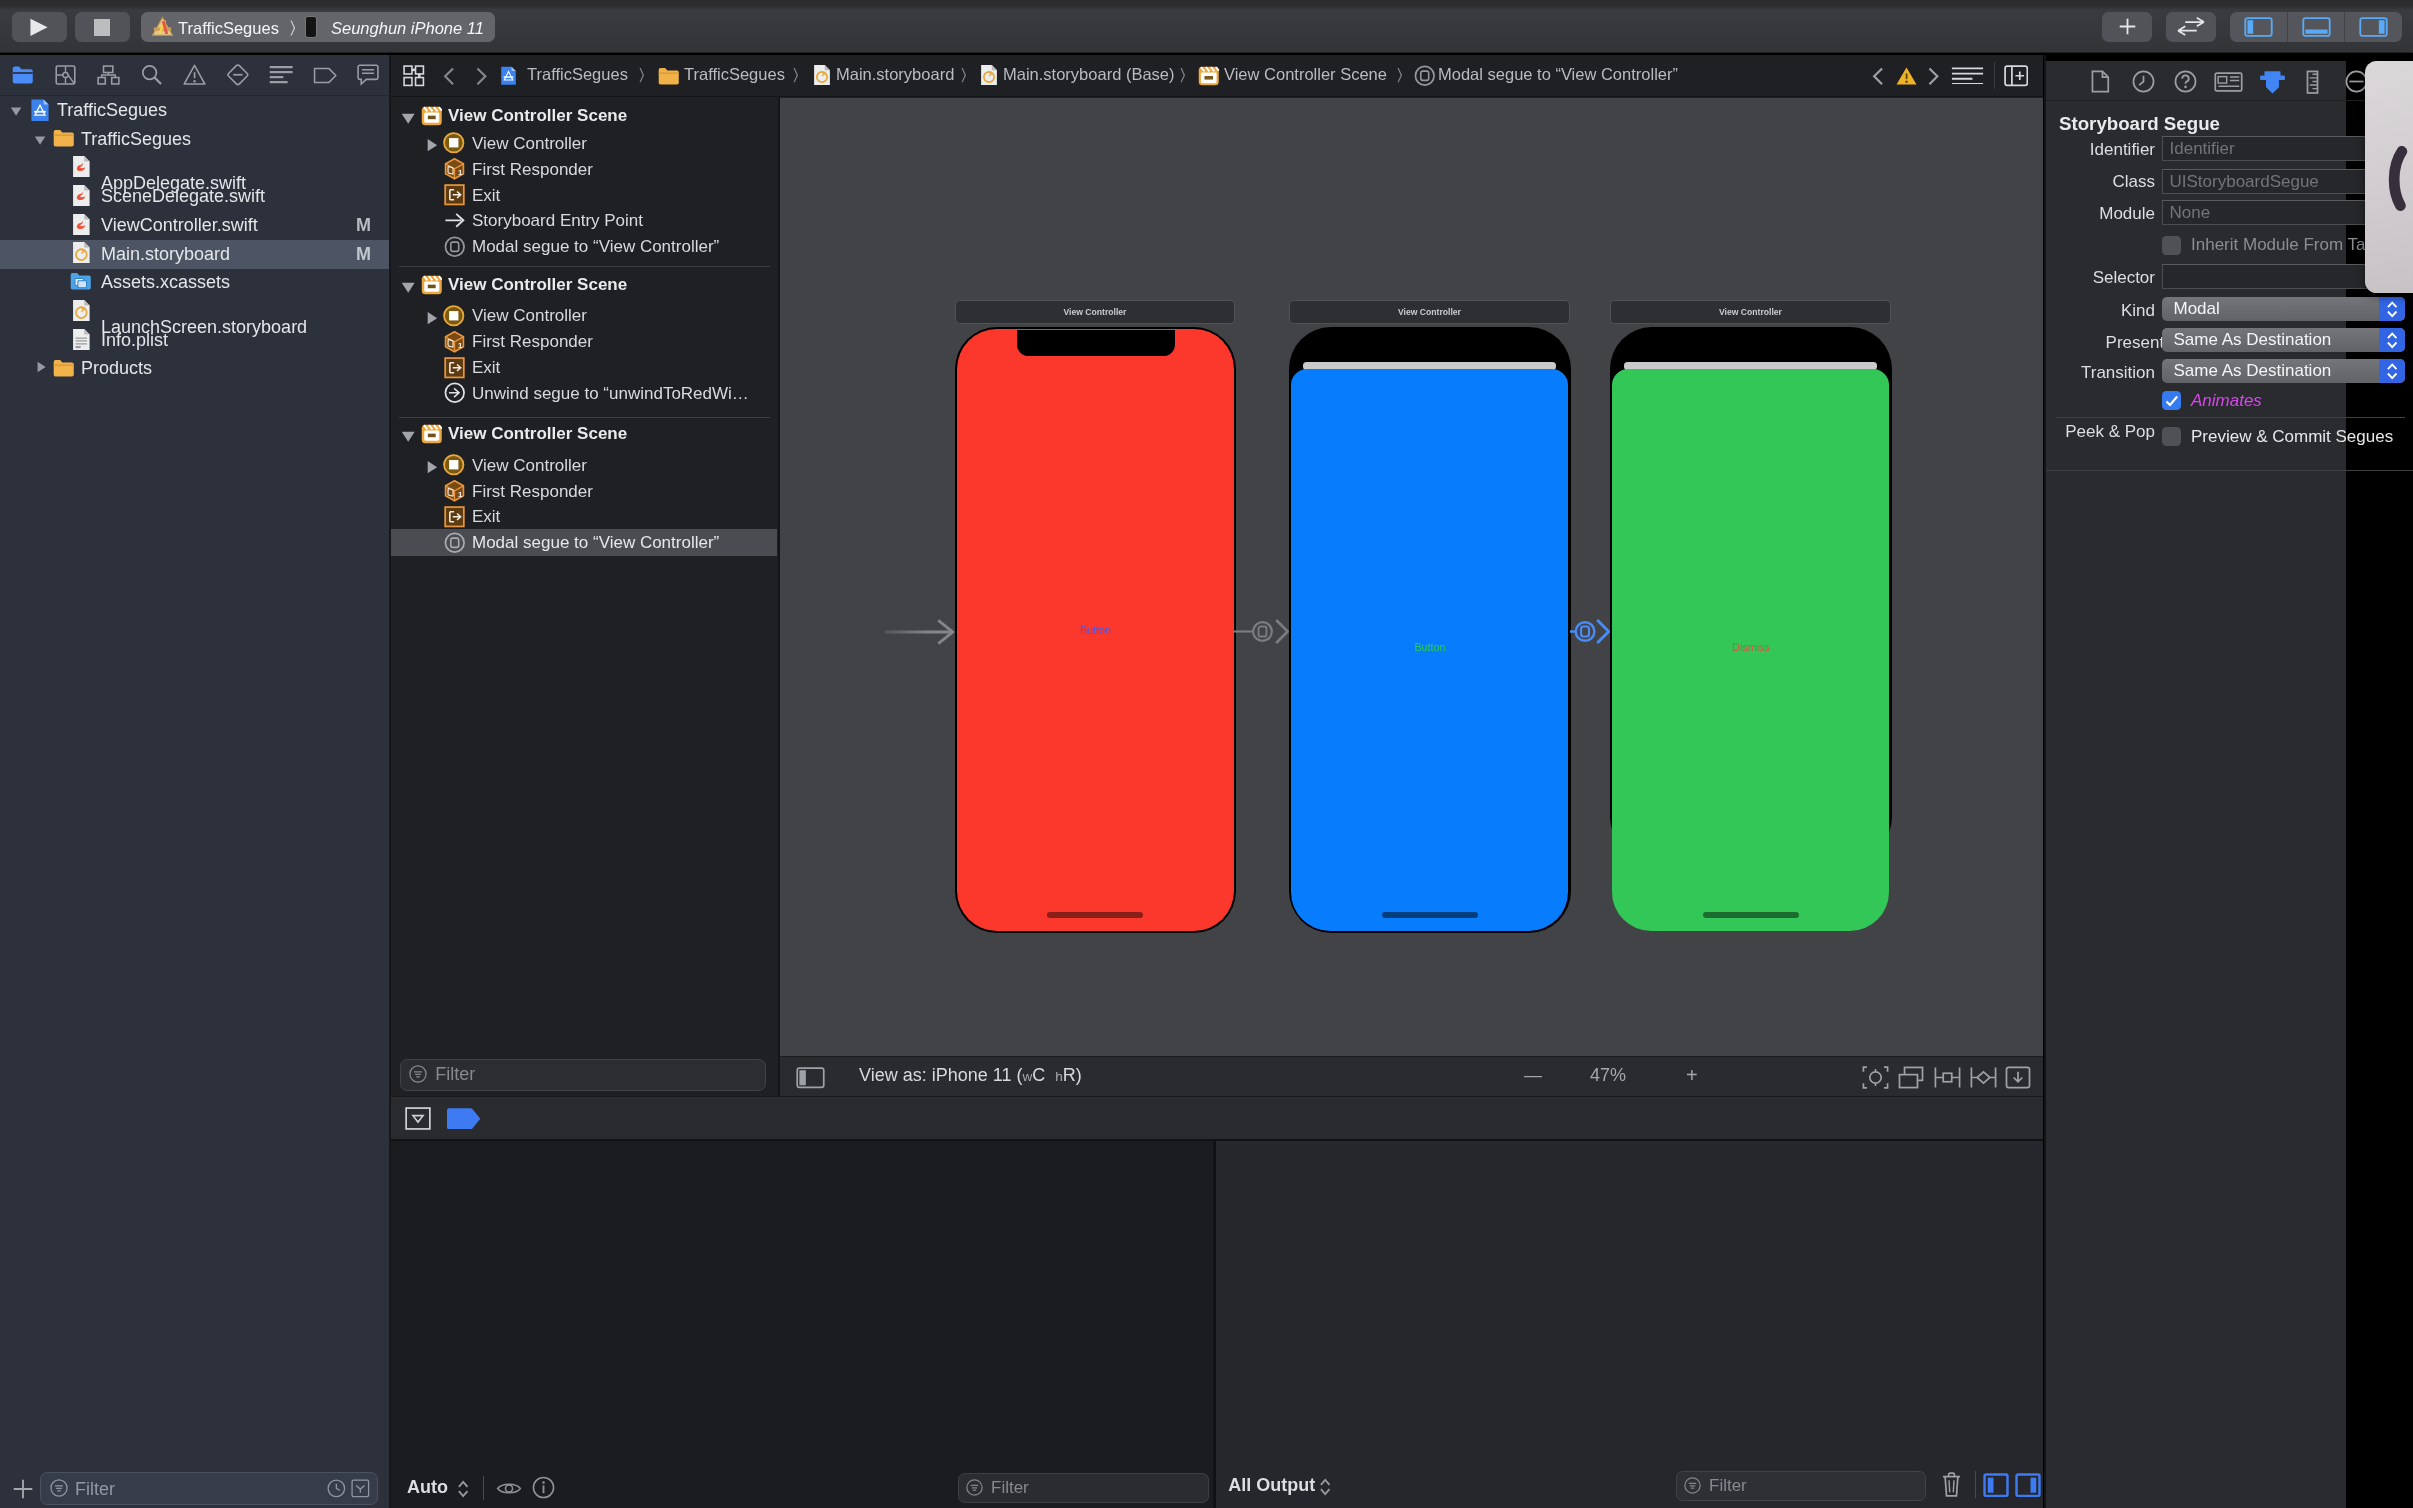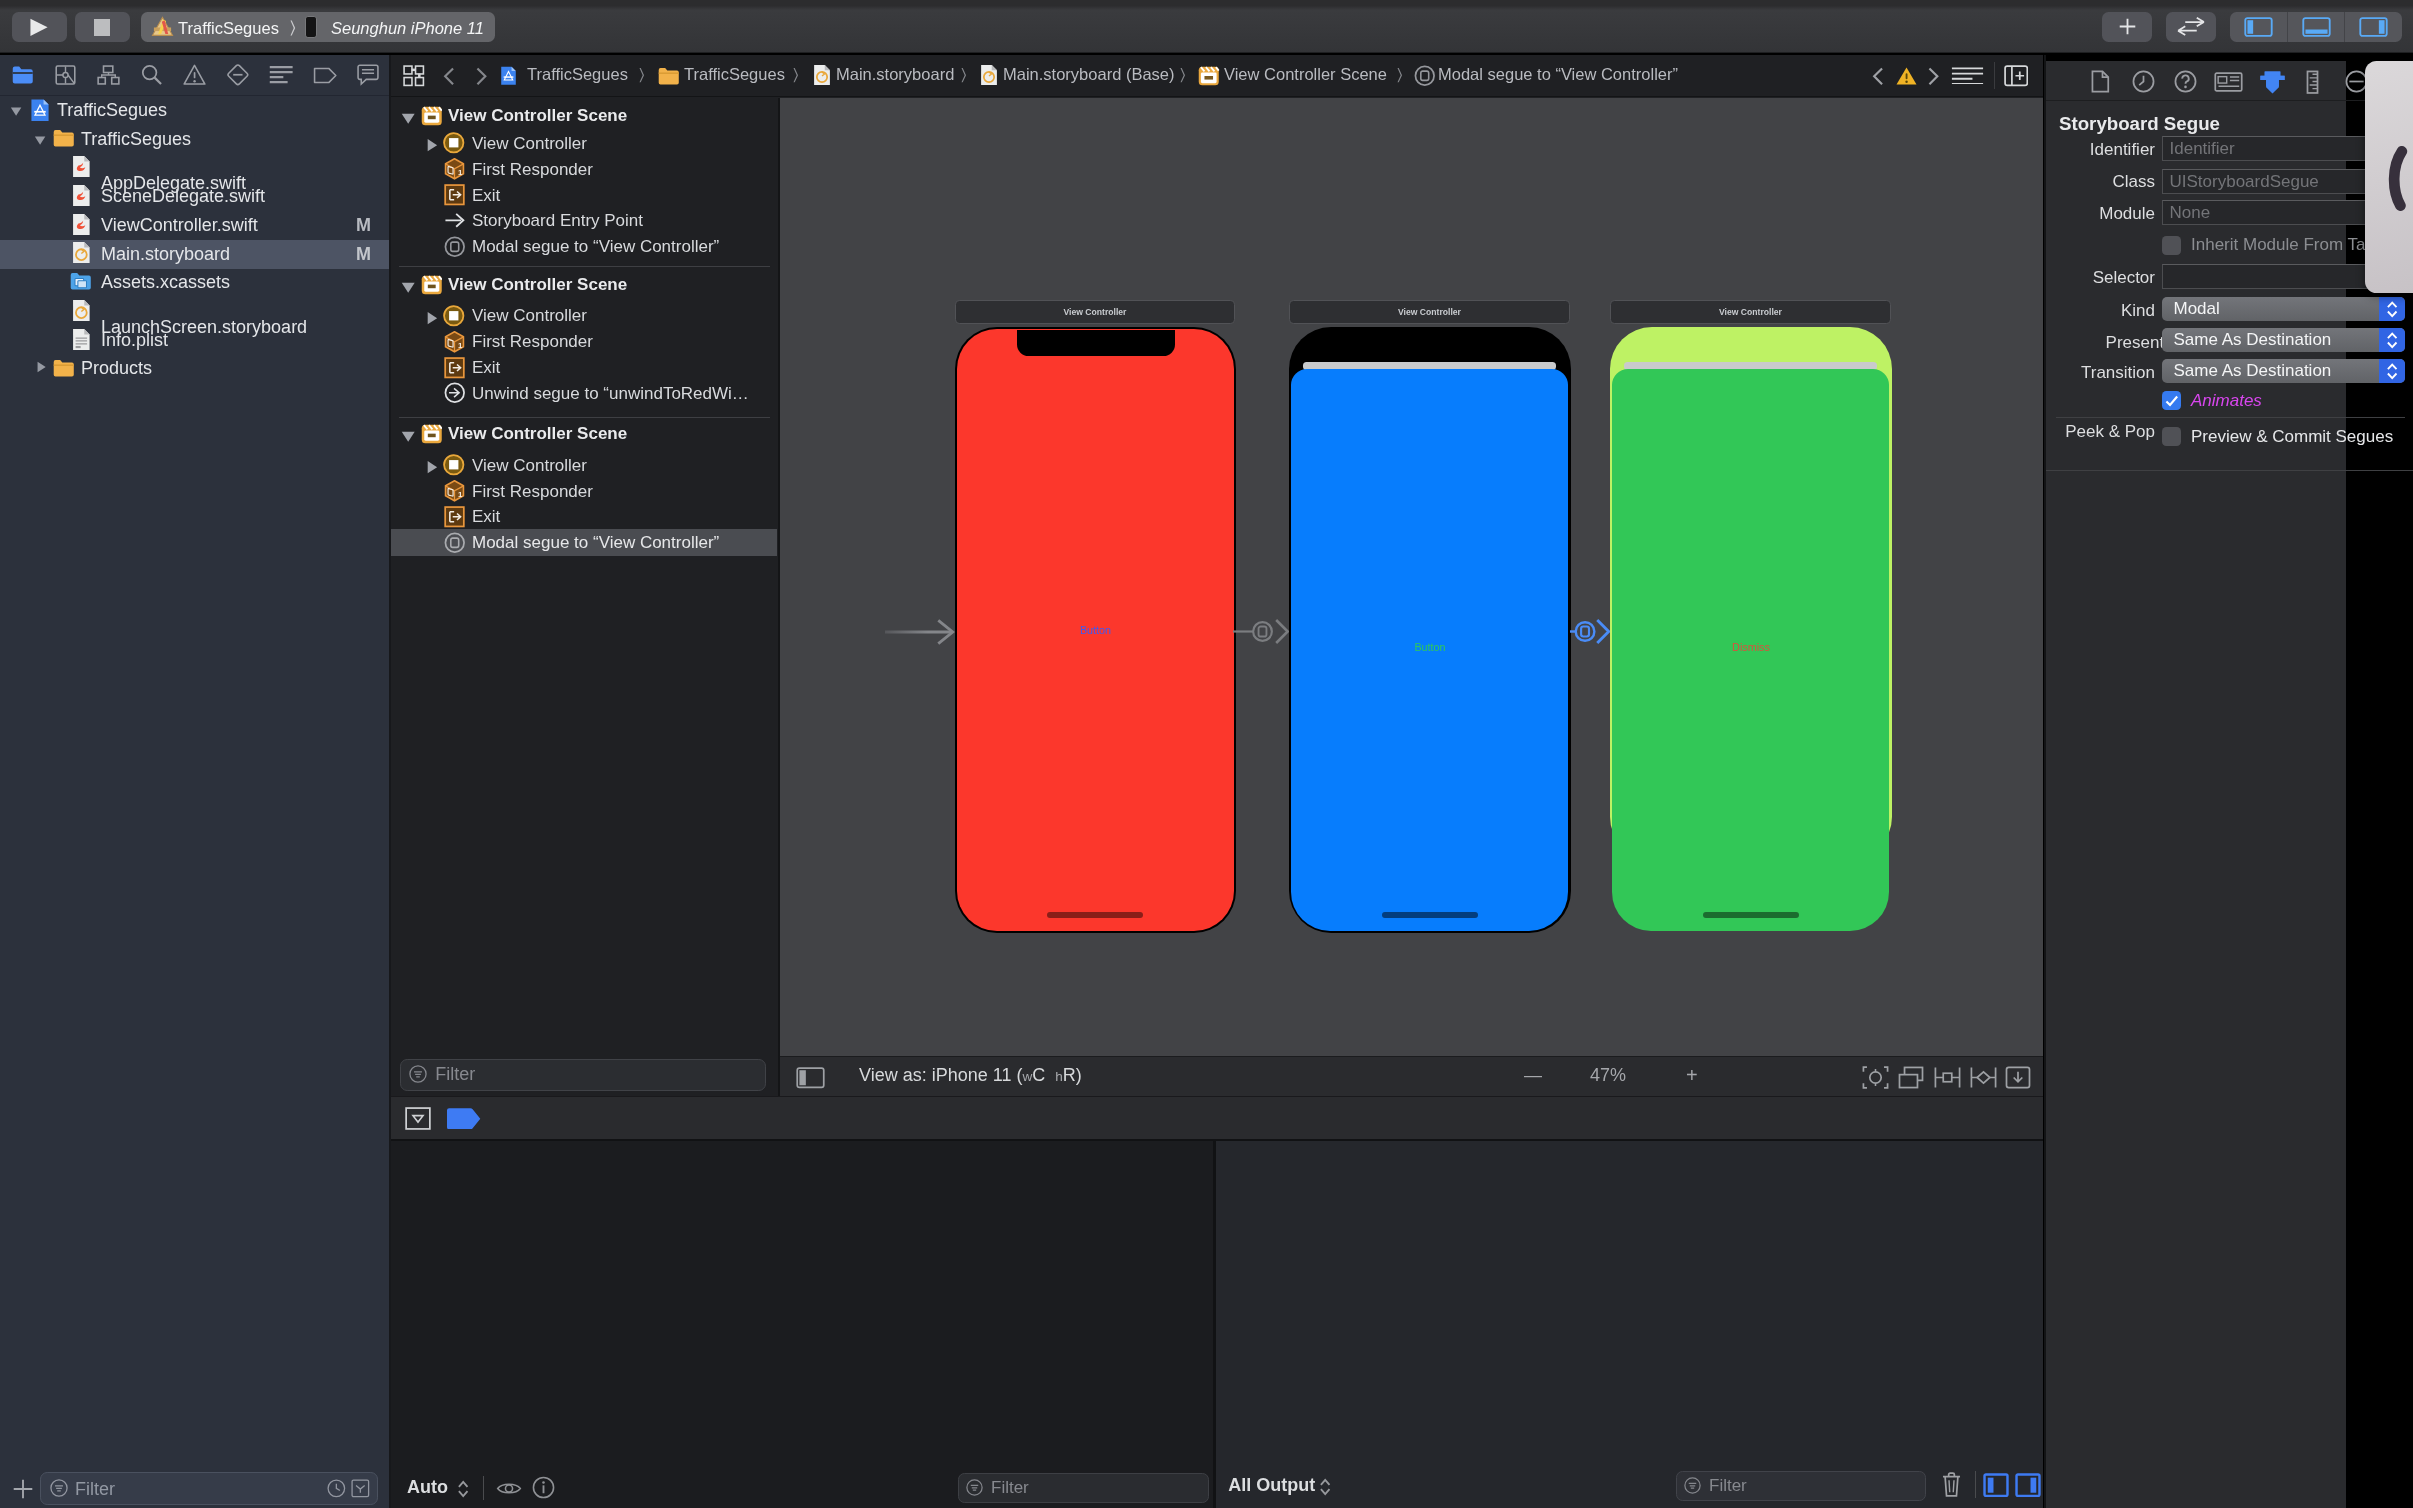--- a/index.html
+++ b/index.html
@@ -485,21 +485,21 @@
     <div class="abs txt" style="left:0;top:314px;width:282px;text-align:center;font-size:10.8px;color:#30c85a;">Button</div>
   </div>
 
   <svg class="abs" style="left:790px;top:519px;" width="43" height="29" viewBox="0 0 60 40">
       <path d="M0 20 H8" stroke="#4a8cf7" stroke-width="3.4"></path>
       <circle cx="21" cy="20" r="13" fill="none" stroke="#4a8cf7" stroke-width="3.4"></circle>
       <rect x="15.5" y="13" width="11" height="14" rx="3" fill="none" stroke="#4a8cf7" stroke-width="3"></rect>
       <path d="M38 4 L54 20 L38 36" fill="none" stroke="#4a8cf7" stroke-width="4"></path>
     </svg>
 
-  <div class="abs" style="left:830px;top:229px;width:282px;height:532px;background:#bef264;border-radius:42px;">
+  <div class="abs" style="left:830px;top:229px;width:282px;height:532px;background:#000000;border-radius:42px;">
     <div class="abs" style="left:14.4px;top:35px;width:253px;height:8px;background:#c9cacc;border-radius:3.6px;"></div>
     <div class="abs" style="left:2.2px;top:42px;width:277px;height:562px;background:#32c757;border-radius:16px 16px 39px 39px;"></div>
     <div class="abs" style="left:93px;top:585px;width:96px;height:5.7px;background:rgba(0,0,0,0.45);border-radius:2.9px;"></div>
     <div class="abs txt" style="left:0;top:314px;width:282px;text-align:center;font-size:10.8px;color:#d9513d;">Dismiss</div>
   </div>
 </div>
 
 <div class="abs" style="left:780px;top:1056px;width:1263px;height:40px;background:#2a2b2e;border-top:1.4px solid #1b1c1e;font-size:18px;color:#d7d9db;">
   <svg class="abs" style="left:16px;top:10px;" width="29" height="21.5" viewBox="0 0 40 30">
       <rect x="1.5" y="1.5" width="37" height="27" rx="3" fill="none" stroke="#9ea1a5" stroke-width="2.4"></rect>

